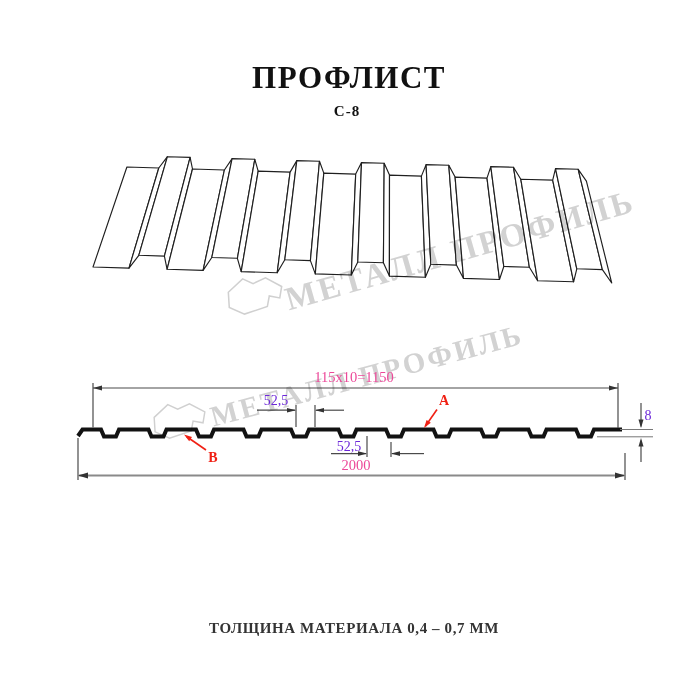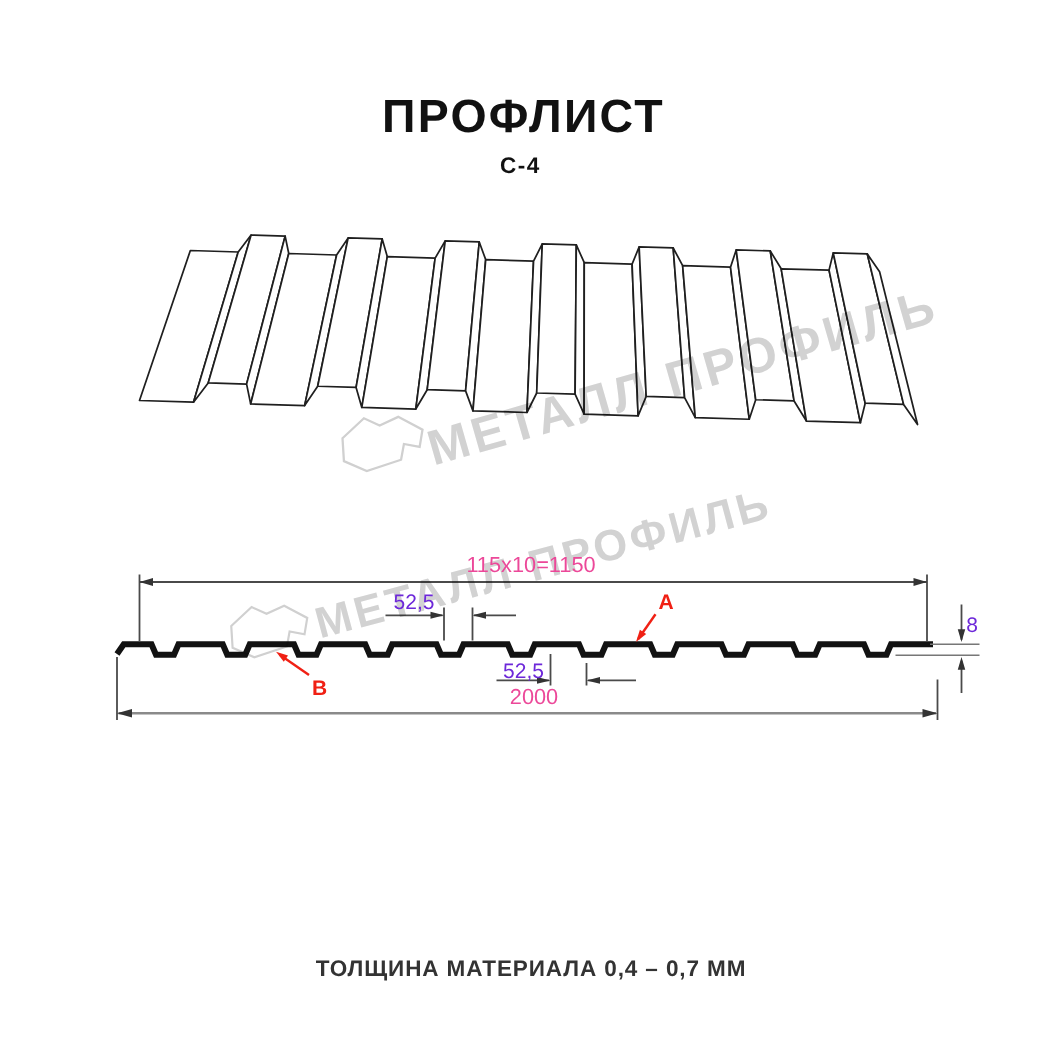--- a/index.html
+++ b/index.html
@@ -1,40 +1,40 @@
 <!DOCTYPE html>
 <html><head>
 <meta charset="utf-8">
 <style>
   html,body{margin:0;padding:0;background:#fff;width:700px;height:700px;overflow:hidden;
             font-family:"Liberation Sans","DejaVu Sans",sans-serif;}
-  #stage{position:relative;width:700px;height:543px;background:#fff;}
+  #stage{position:relative;width:700px;height:543px;background:#fff;font-family:Liberation Serif, serif;}
   .abs{position:absolute;}
   .ctr{transform:translate(-50%,-50%);white-space:nowrap;}
   .title{font-size:31px;font-weight:800;letter-spacing:1.5px;color:#111;}
   .model{font-size:15px;font-weight:700;letter-spacing:1px;color:#111;}
   .dim{font-size:14.5px;color:#ec4899;z-index:4;}
   .dim-small{font-size:14px;color:#6d28d9;z-index:4;}
-  .footer-note{font-size:15px;font-weight:700;letter-spacing:.6px;color:#333;margin-top:18px;}
+  .footer-note{font-size:15px;font-weight:700;letter-spacing:.6px;color:#333;}
   .callout{width:21px;height:21px;border:1.8px solid #f0201ا4;border-radius:50%;
            text-align:center;line-height:20px;font-size:14px;font-weight:700;z-index:5;}
   .wm{color:#d2d2d2;font-weight:700;letter-spacing:2.5px;z-index:3;mix-blend-mode:multiply;
       transform-origin:0 50%;}
   .wm1{font-size:33px;transform:rotate(-16deg);}
   .wm2{font-size:29px;transform:rotate(-15deg);}
   .wm-logo{z-index:3;mix-blend-mode:multiply;}
   #draw{position:absolute;left:0;top:0;z-index:2;}
 </style>
 </head>
 <body>
 
 <div id="stage">
 
   <div class="abs ctr title" style="left:349px;top:78px;">ПРОФЛИСТ</div>
-  <div class="abs ctr model" style="left:347px;top:111px;">С-4</div>
+  <div class="abs ctr model" style="left:347px;top:111px;">С-8</div>
 
   <svg class="abs wm-logo" style="left:226px;top:276px;" width="58" height="40" viewBox="0 0 60 42">
     <path d="M2,17 L17,3 L28,8 L41,2 L58,11 L56,23 L45,21 L43,32 L19,40 L3,33 Z" fill="none" stroke="#d0d0d0" stroke-width="1.6"></path>
   </svg>
   <div class="abs wm wm1" style="left:286px;top:283px;height:34px;line-height:34px;">МЕТАЛЛ ПРОФИЛЬ</div>
 
   <svg class="abs wm-logo" style="left:152px;top:402px;" width="55" height="38" viewBox="0 0 60 42">
     <path d="M2,17 L17,3 L28,8 L41,2 L58,11 L56,23 L45,21 L43,32 L19,40 L3,33 Z" fill="none" stroke="#d0d0d0" stroke-width="1.6"></path>
   </svg>
   <div class="abs wm wm2" style="left:211px;top:401px;height:32px;line-height:32px;">МЕТАЛЛ ПРОФИЛЬ</div>

